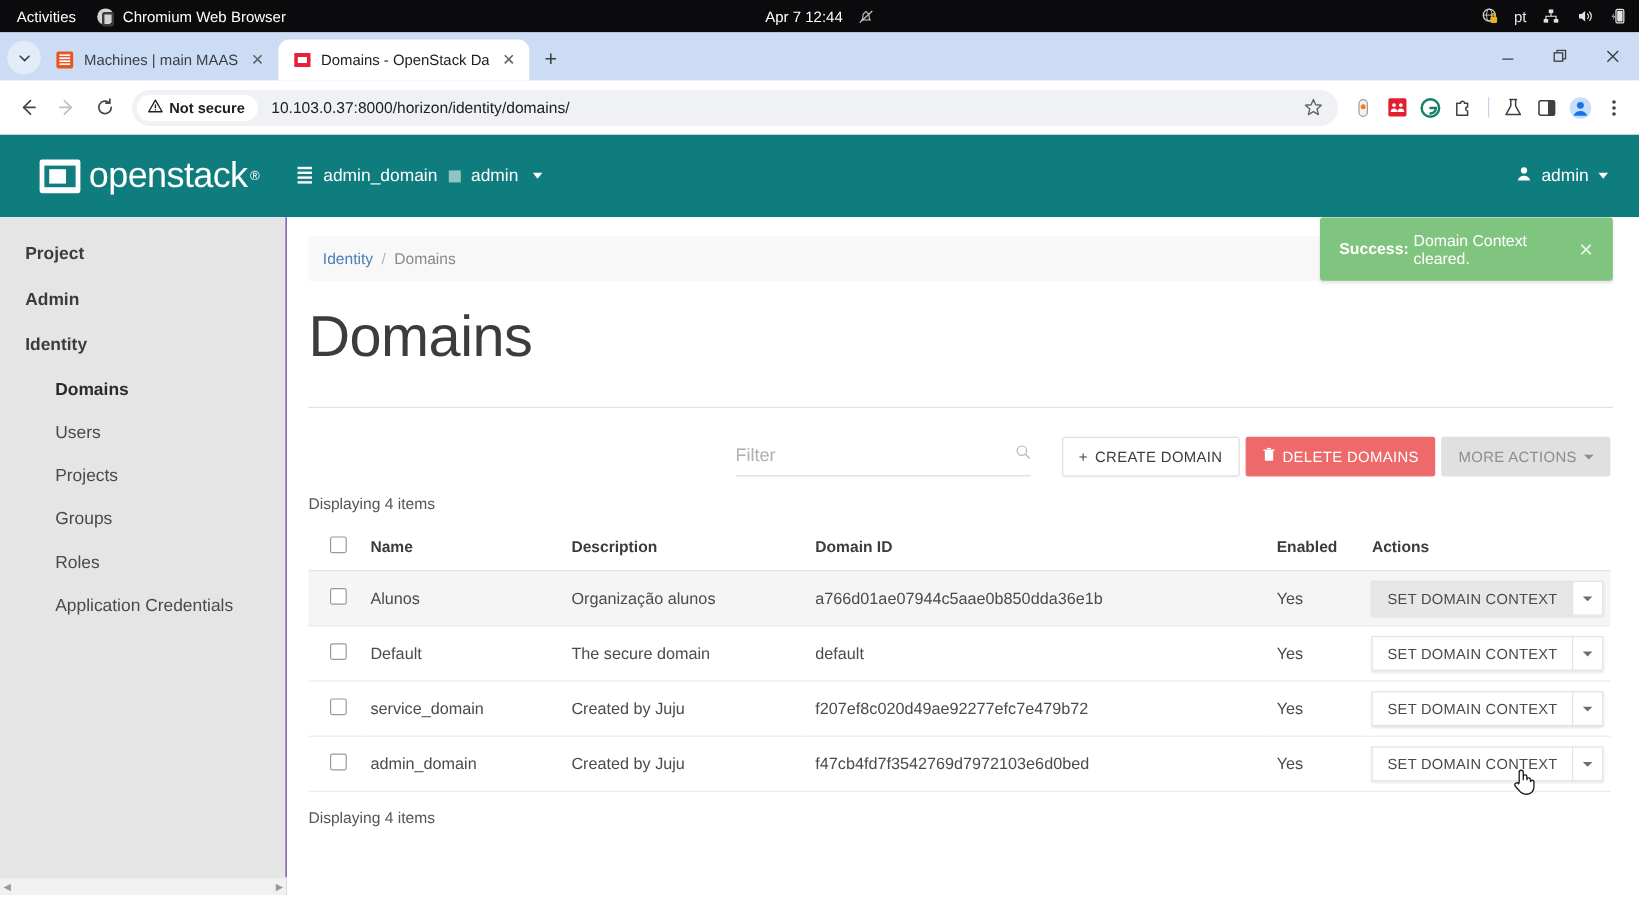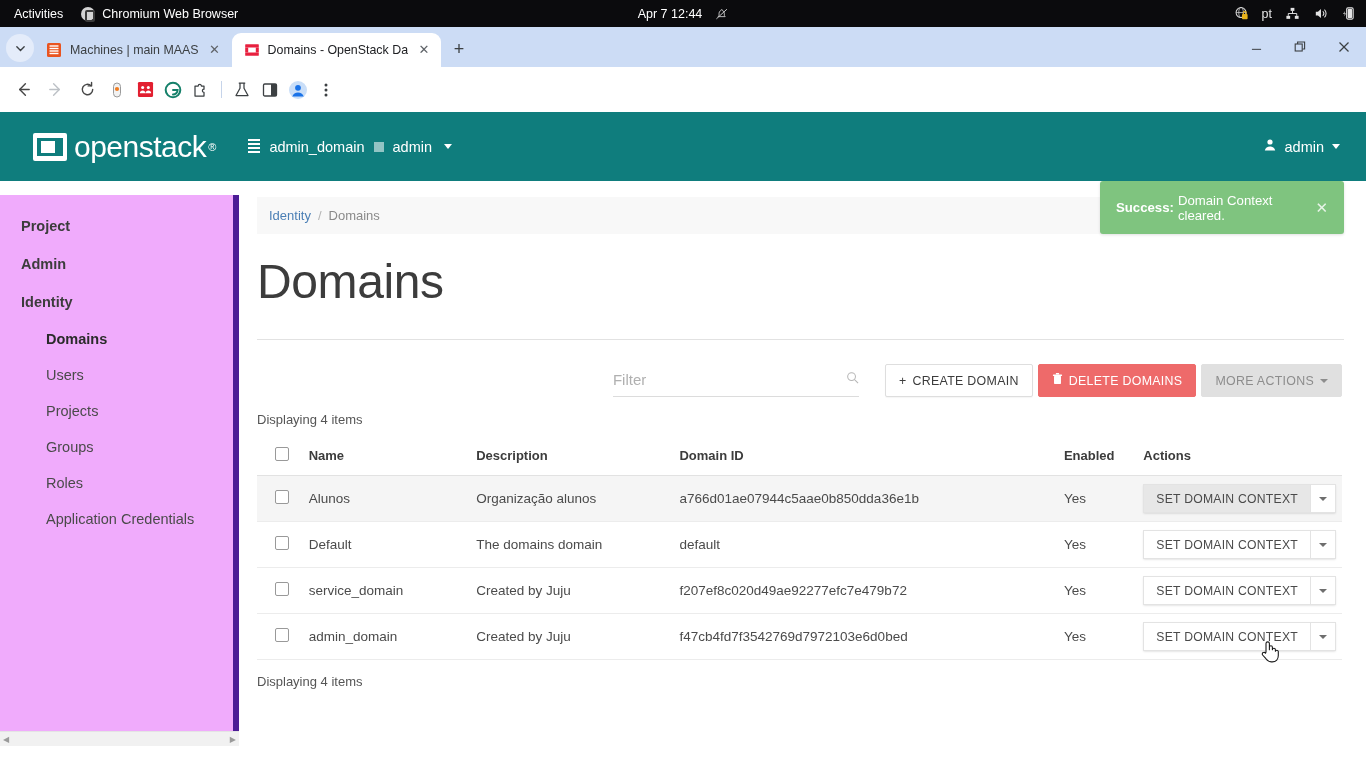--- a/index.html
+++ b/index.html
@@ -122,22 +122,22 @@
   .ctx-lines { display:inline-block; width: 12px; }
   .ctx-lines i { display:block; height:2px; background:#fff; margin-bottom:2px; }
   #ctx-caret { border-left: 4px solid transparent; border-right: 4px solid transparent; border-top: 5px solid #fff; margin-left: 3px; }
   #user-menu {
     position: absolute; right: 26px; display: flex; align-items: center; gap: 8px;
     color: #ffffff; font-size: 14.5px;
   }
 
   #body-wrap { display: flex; height: 565px; }
   #sidebar {
-    width: 239px; flex: 0 0 239px; background: #f0abfc;
-    border-right: 6px solid #4c1d95; position: relative; padding-top: 12px; margin-top: 14px;
+    width: 239px; flex: 0 0 239px; background: #e5e5e5;
+    border-right: 1px solid #4c1d95; position: relative; padding-top: 12px;
   }
   .nav-group {
     font-size: 14.5px; font-weight: bold; color: #3c3c3c;
     padding: 11px 0 11px 21px;
   }
   .nav-item {
     font-size: 14.5px; color: #4a4a4a; padding: 10px 0 10px 46px;
   }
   .nav-item.active { font-weight: bold; color: #2b2b2b; }
   #side-scroll {
@@ -364,20 +364,38 @@
         <line x1="3" y1="9" x2="13" y2="9" stroke="#bdc1c6" stroke-width="1.5" stroke-linecap="round"></line>
       </svg>
   </div>
   <div class="tb-btn">
     <svg width="17" height="17" viewBox="0 0 18 18">
         <path d="M14.5 9a5.5 5.5 0 1 1-1.7-4" fill="none" stroke="#474747" stroke-width="1.5" stroke-linecap="round"></path>
         <path d="M13.3 1.6v3.6H9.7" fill="none" stroke="#474747" stroke-width="1.5" stroke-linecap="round" stroke-linejoin="round"></path>
       </svg>
   </div>
 
+  <div id="omnibox">
+    <div id="notsecure">
+      <span>
+        <svg width="13" height="13" viewBox="0 0 14 14">
+            <path d="M7 1.6 13 12H1z" fill="none" stroke="#202124" stroke-width="1.2" stroke-linejoin="round"></path>
+            <line x1="7" y1="5.4" x2="7" y2="8.8" stroke="#202124" stroke-width="1.2"></line>
+            <circle cx="7" cy="10.2" r=".65" fill="#202124"></circle>
+          </svg>
+      </span>
+      <span>Not secure</span>
+    </div>
+    <div id="urltext">10.103.0.37:8000/horizon/identity/domains/</div>
+    <div id="starbtn" class="ext-ico">
+      <svg width="17" height="17" viewBox="0 0 18 18">
+          <path d="M9 2 11 6.7l5 .4-3.8 3.3 1.2 5L9 12.7 4.6 15.4l1.2-5L2 7.1l5-.4z" fill="none" stroke="#5f6368" stroke-width="1.2" stroke-linejoin="round"></path>
+        </svg>
+    </div>
+  </div>
 
   <div class="ext-ico">
     <svg width="18" height="18" viewBox="0 0 18 18">
         <rect x="5.5" y="2" width="7" height="14" rx="3.5" fill="#f2f2f2" stroke="#9a9a9a" stroke-width="1"></rect>
         <circle cx="9" cy="8" r="2.1" fill="#f07d23"></circle>
       </svg>
   </div>
   <div class="ext-ico">
     <svg width="17" height="17" viewBox="0 0 18 18">
         <rect x="1" y="1" width="16" height="16" rx="1.5" fill="#e21f30"></rect>
@@ -565,21 +583,21 @@
                 <span class="main hl">SET DOMAIN CONTEXT</span>
                 <span class="drop">
                     <i class="caret-dn"></i>
                   </span>
               </span>
             </td>
           </tr>
           <tr>
             <td class="col-cb"><span class="cb"></span></td>
             <td class="col-name">Default</td>
-            <td class="col-desc">The domains domain</td>
+            <td class="col-desc">The secure domain</td>
             <td class="col-id">default</td>
             <td class="col-en">Yes</td>
             <td class="actions-cell">
               <span class="split">
                 <span class="main">SET DOMAIN CONTEXT</span>
                 <span class="drop">
                     <i class="caret-dn"></i>
                   </span>
               </span>
             </td>

